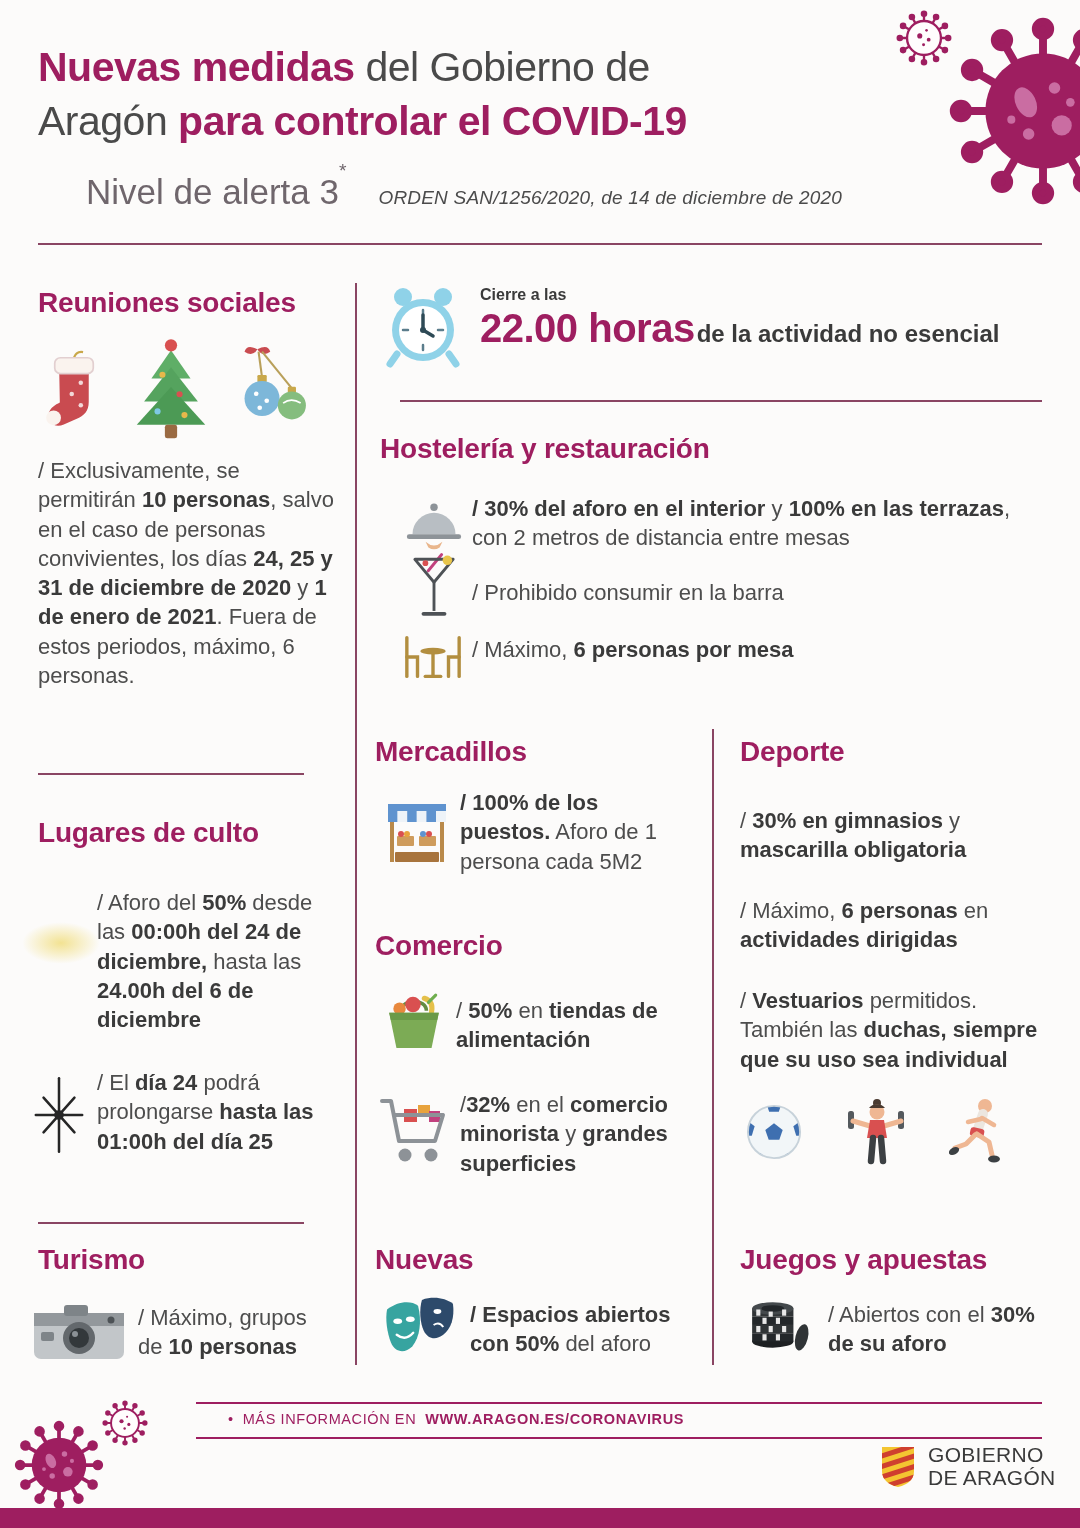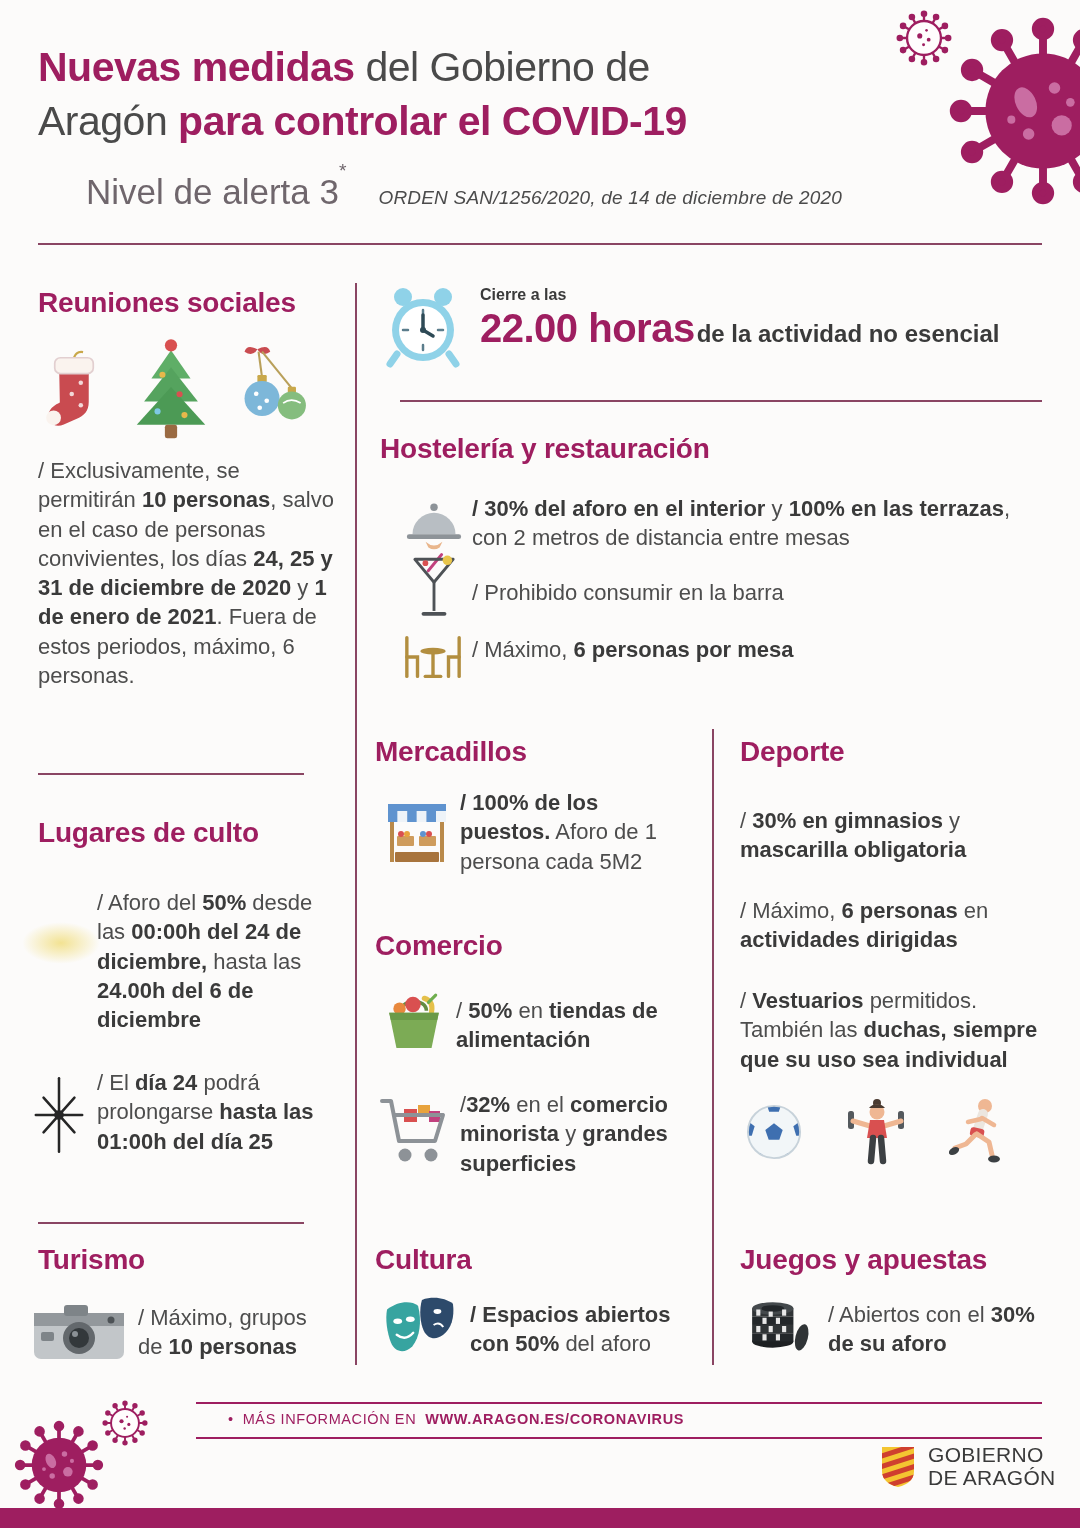--- a/index.html
+++ b/index.html
@@ -422,21 +422,21 @@
       <path d="M33 20 L45 27" stroke="#efb793" stroke-width="4.5" stroke-linecap="round"></path>
       <path d="M32 21 L19 24" stroke="#efb793" stroke-width="4.5" stroke-linecap="round"></path>
       <rect x="21" y="30" width="14" height="9" rx="3" fill="#d95050" transform="rotate(12 28 35)"></rect>
       <path d="M28 36 L40 44 L43 57" stroke="#efb793" stroke-width="5" fill="none" stroke-linecap="round" stroke-linejoin="round"></path>
       <path d="M26 37 L17 46 L6 50" stroke="#efb793" stroke-width="5" fill="none" stroke-linecap="round" stroke-linejoin="round"></path>
       <ellipse cx="45" cy="61" rx="6" ry="3.5" fill="#3c4043"></ellipse>
       <ellipse cx="5" cy="53" rx="5.5" ry="3.5" fill="#3c4043" transform="rotate(-30 5 53)"></ellipse>
     </svg>
   </div>
 
-  <h2 class="abs h2 pos-cult-title">Cultura</h2>
+  <h2 class="abs h2 pos-cult-title">Nuevas</h2>
   <svg class="abs pos-masks" viewBox="0 0 76 64">
     <path d="M40 4 C52 0 64 2 72 8 C74 22 70 34 62 40 C54 46 46 44 42 36 C38 28 37 14 40 4 Z" fill="#2d4a6b"></path>
     <ellipse cx="56" cy="16" rx="4" ry="2.5" fill="#fff"></ellipse>
     <path d="M52 30 q6 -4 10 2" stroke="#fff" stroke-width="2" fill="none"></path>
     <path d="M4 14 C14 6 28 4 36 10 C40 26 38 42 30 52 C22 60 12 58 8 48 C4 38 2 24 4 14 Z" fill="#37a4a0"></path>
     <ellipse cx="15" cy="26" rx="4.5" ry="2.8" fill="#fff"></ellipse>
     <ellipse cx="28" cy="24" rx="4.5" ry="2.8" fill="#fff"></ellipse>
     <path d="M14 40 q9 7 17 -2" stroke="#fff" stroke-width="2.5" fill="none" stroke-linecap="round"></path>
   </svg>
   <p class="abs body-text pos-cult-body"><span class="b">/ </span><span class="b">Espacios abiertos con 50%</span><span> del aforo</span></p>

